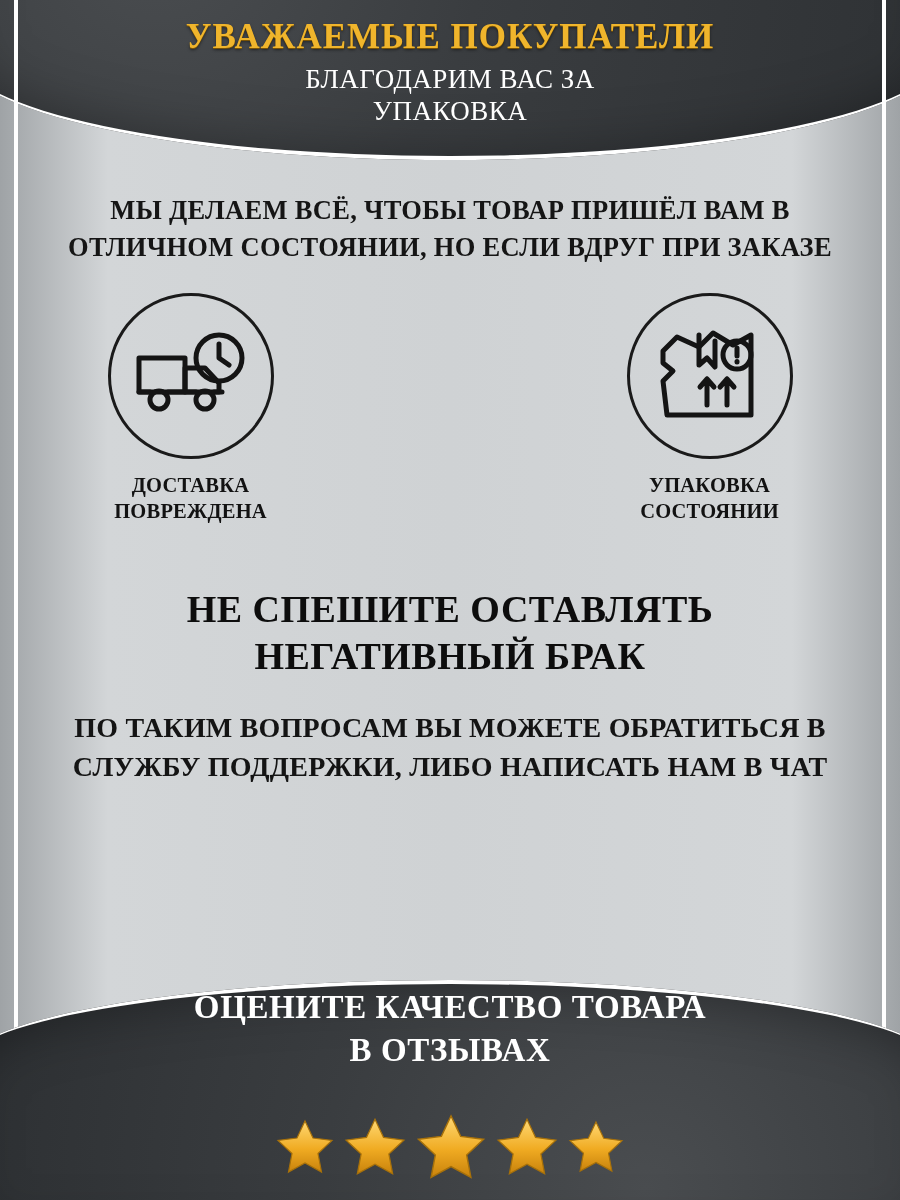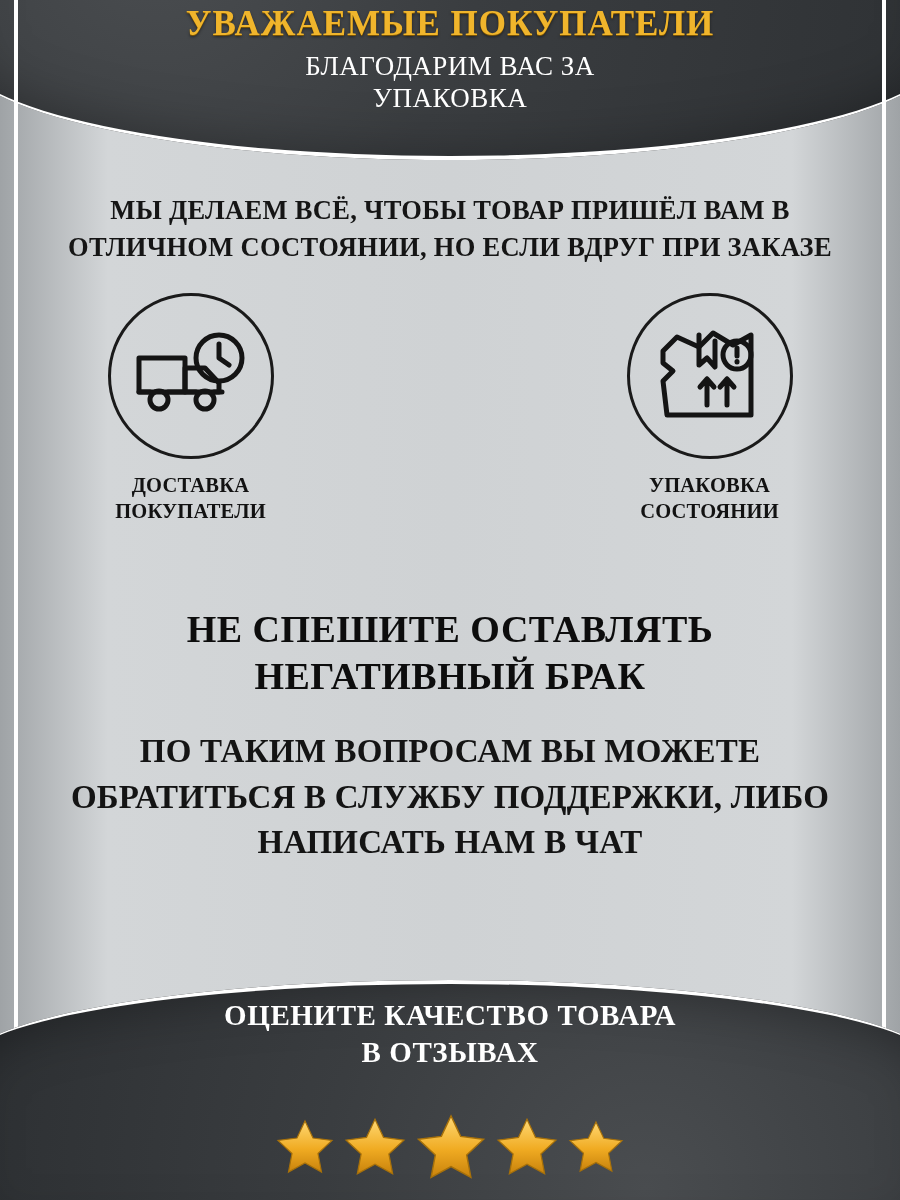--- a/index.html
+++ b/index.html
@@ -40,21 +40,21 @@
     left: 0; right: 0; bottom: 0;
     height: 100%;
     border-radius: 0 0 50% 50% / 0 0 38% 38%;
     border-bottom: 4px solid #ffffff;
     box-sizing: border-box;
     pointer-events: none;
   }
 
   .top-text {
     position: absolute;
-    top: 5px;
+    top: 18px;
     left: 0;
     width: 900px;
     text-align: center;
     z-index: 4;
   }
   .title-gold {
     font-size: 35px;
     font-weight: bold;
     letter-spacing: 1px;
     color: #f0b52c;
@@ -128,30 +128,30 @@
   .circle svg { display: block; }
   .icon-caption {
     font-size: 20.5px;
     font-weight: bold;
     color: #121212;
     line-height: 1.25;
     letter-spacing: .2px;
   }
 
   .headline {
-    margin-top: 82px;
+    margin-top: 62px;
     font-size: 38px;
     font-weight: bold;
     color: #0d0d0d;
     line-height: 1.22;
     letter-spacing: .5px;
   }
   .subtext {
     margin-top: 30px;
-    font-size: 33px;
+    font-size: 28px;
     font-weight: bold;
     color: #141414;
     line-height: 1.38;
     letter-spacing: .2px;
   }
 
   
   .bottom-banner {
     position: absolute;
     left: -40px;
@@ -172,21 +172,21 @@
     box-sizing: border-box;
   }
   .bottom-text {
     position: absolute;
     bottom: 128px;
     left: 0;
     width: 900px;
     text-align: center;
     z-index: 8;
     color: #ffffff;
-    font-size: 29px;
+    font-size: 33px;
     font-weight: bold;
     line-height: 1.3;
     letter-spacing: .6px;
   }
   .stars {
     position: absolute;
     bottom: 20px;
     left: 0;
     width: 900px;
     display: flex;
@@ -224,21 +224,21 @@
           <svg width="120" height="104" viewBox="0 0 120 104" fill="none" stroke="#141414" stroke-width="5" stroke-linecap="round" stroke-linejoin="round">
             <path d="M8 34 h46 v34 H8 z"></path>
             <path d="M54 44 h20 l14 15 v9 H54 z"></path>
             <circle cx="28" cy="76" r="9" fill="none"></circle>
             <circle cx="74" cy="76" r="9" fill="none"></circle>
             <path d="M8 68 h11 M37 68 h28 M83 68 h8"></path>
             <circle cx="88" cy="34" r="23" fill="none"></circle>
             <path d="M88 20 v14 l10 7"></path>
           </svg>
         </div>
-        <div class="icon-caption">ДОСТАВКА ПОКУПАТЕЛИ</div>
+        <div class="icon-caption">ДОСТАВКА ПОВРЕЖДЕНА</div>
       </div>
 
 
       <div class="icon-col">
         <div class="circle">
           <svg width="118" height="110" viewBox="0 0 118 110" fill="none" stroke="#141414" stroke-width="5" stroke-linecap="round" stroke-linejoin="round">
             <path d="M12 30 L26 16 L48 26 L62 12 L82 24 L100 14 v80 H16 L12 60 L22 50 L12 42 Z"></path>
             <path d="M48 14 v30 l8 -7 8 9 V20"></path>
             <circle cx="86" cy="34" r="14"></circle>
             <path d="M86 27 v8"></path>

